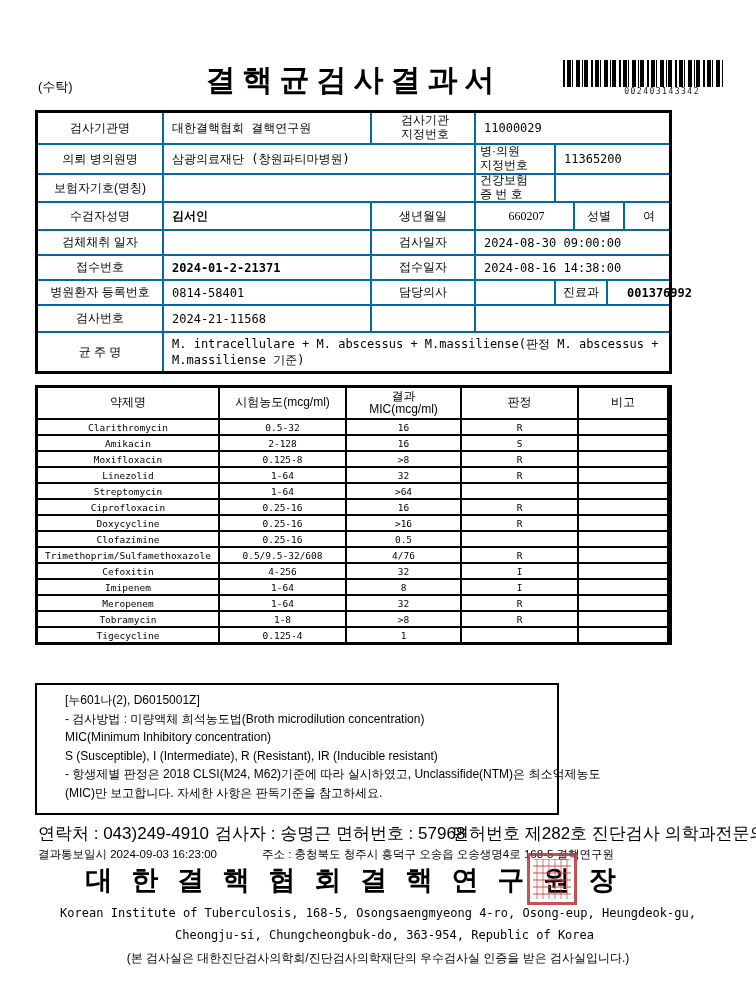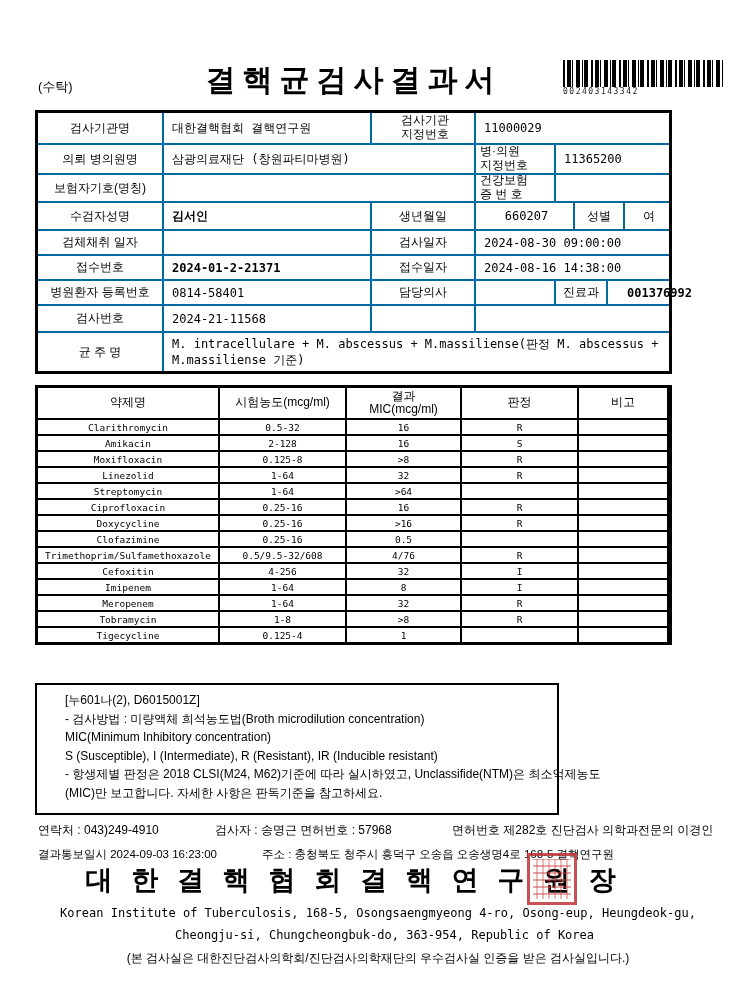--- a/index.html
+++ b/index.html
@@ -11,21 +11,21 @@
   }
   .abs { position:absolute; }
 
   
   .corner-label { left:38px; top:78px; font-size:13px; }
   .doc-title {
     left:35px; right:84px; top:60px; text-align:center;
     font-family:"Liberation Serif", serif; font-weight:700;
     font-size:30px; letter-spacing:7px; white-space:nowrap;
   }
-  .barcode-wrap { left:563px; top:60px; width:160px; text-align:left; }
+  .barcode-wrap { left:563px; top:60px; width:137px; text-align:right; }
   .barcode {
     width:160px; height:27px;
     background:repeating-linear-gradient(90deg,
       #000 0 2px, #fff 2px 4px, #000 4px 8px, #fff 8px 9px,
       #000 9px 10px, #fff 10px 13px, #000 13px 17px, #fff 17px 19px,
       #000 19px 20px, #fff 20px 21px, #000 21px 25px, #fff 25px 28px);
   }
   .barcode-num { font-family:"DejaVu Sans Mono", monospace; font-size:8px; letter-spacing:1.5px; color:#222; }
 
   
@@ -34,21 +34,21 @@
     display:grid;
     grid-template-columns:124px 206px 102px 78px 17px 31px 15px 44px;
     grid-template-rows:30px 28px 26px 26px 23px 23px 23px 25px 38px;
     gap:2px; background:#0369a1; border:3px solid #000;
   }
   .info-grid > div { background:#fff; font-size:12px; display:flex; align-items:center; }
   .lab { justify-content:center; text-align:center; }
   .lab2 { justify-content:flex-start; padding-left:4px; text-align:left;
           white-space:pre-line; font-size:11px; line-height:1.15; }
   .val { padding-left:8px; font-family:"DejaVu Sans Mono", monospace; font-size:12px; }
-  .val.ctr { justify-content:center; padding-left:4px; }
+  .val.ctr { justify-content:center; padding-left:4px;font-family:Liberation Serif, serif; }
   .bold { font-weight:700; }
   .tiny { font-size:9px; padding-left:19px;font-weight:bold; }
   .s2 { grid-column:span 2; } .s4 { grid-column:span 4; }
   .s5 { grid-column:span 5; } .s7 { grid-column:span 7; }
   .strain-val { line-height:1.35; font-size:11.5px; align-items:center; }
 
   
   .drug-grid {
     left:35px; top:385px; width:637px;
     display:grid;
@@ -62,21 +62,21 @@
 
   
   .notes-box {
     left:35px; top:683px; width:524px; height:132px;
     border:2px solid #000; padding:6px 28px;
     font-size:12px; line-height:1.55;
   }
   .note-line { white-space:nowrap; }
 
   
-  .f1 { top:822px; font-size:12px; white-space:nowrap; }
+  .f1 { top:822px; font-size:17px; white-space:nowrap; }
   .f2 { top:847px; font-size:11.5px; white-space:nowrap; }
   .seg-contact { left:38px; }
   .seg-examiner { left:215px; }
   .seg-license { left:452px; }
   .seg-notify { left:38px; }
   .seg-address { left:262px; }
 
   .org-name {
     left:35px; right:84px; top:862px; text-align:center;
     font-family:"Liberation Serif", serif; font-weight:700;

